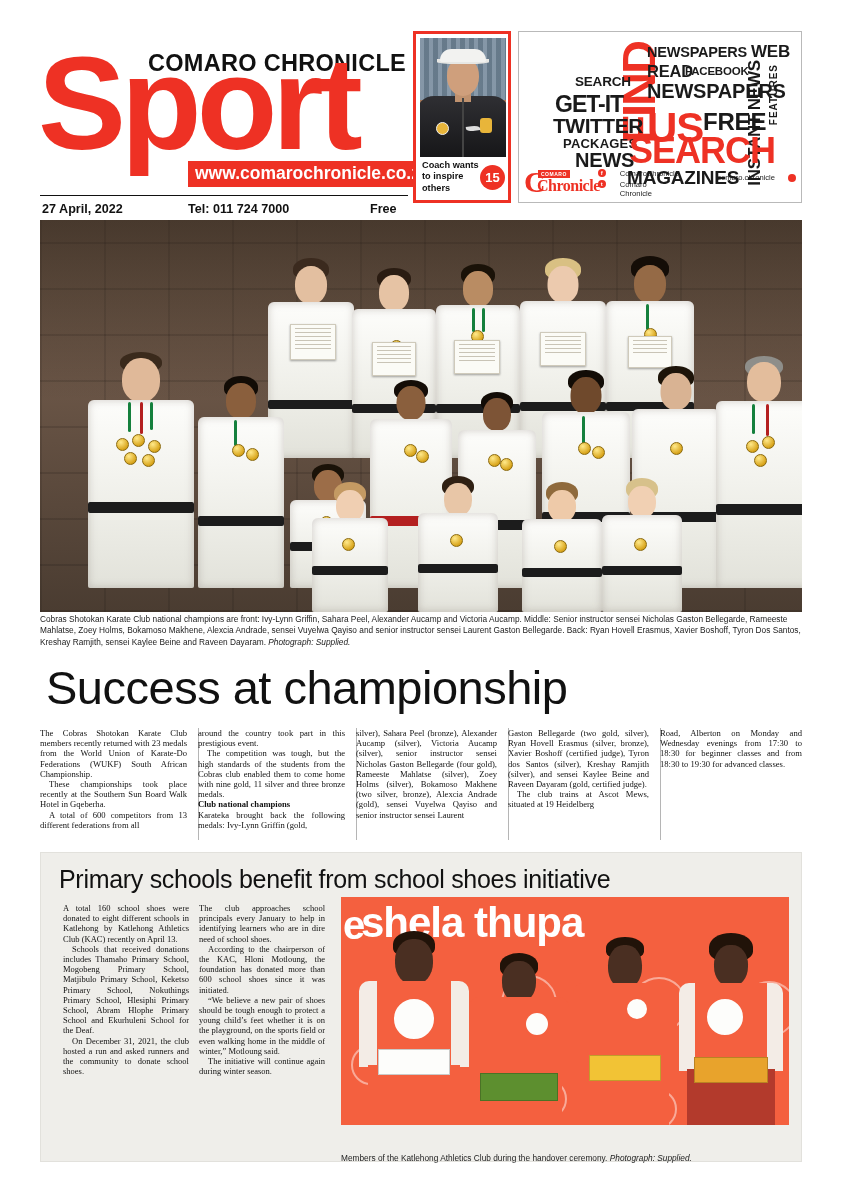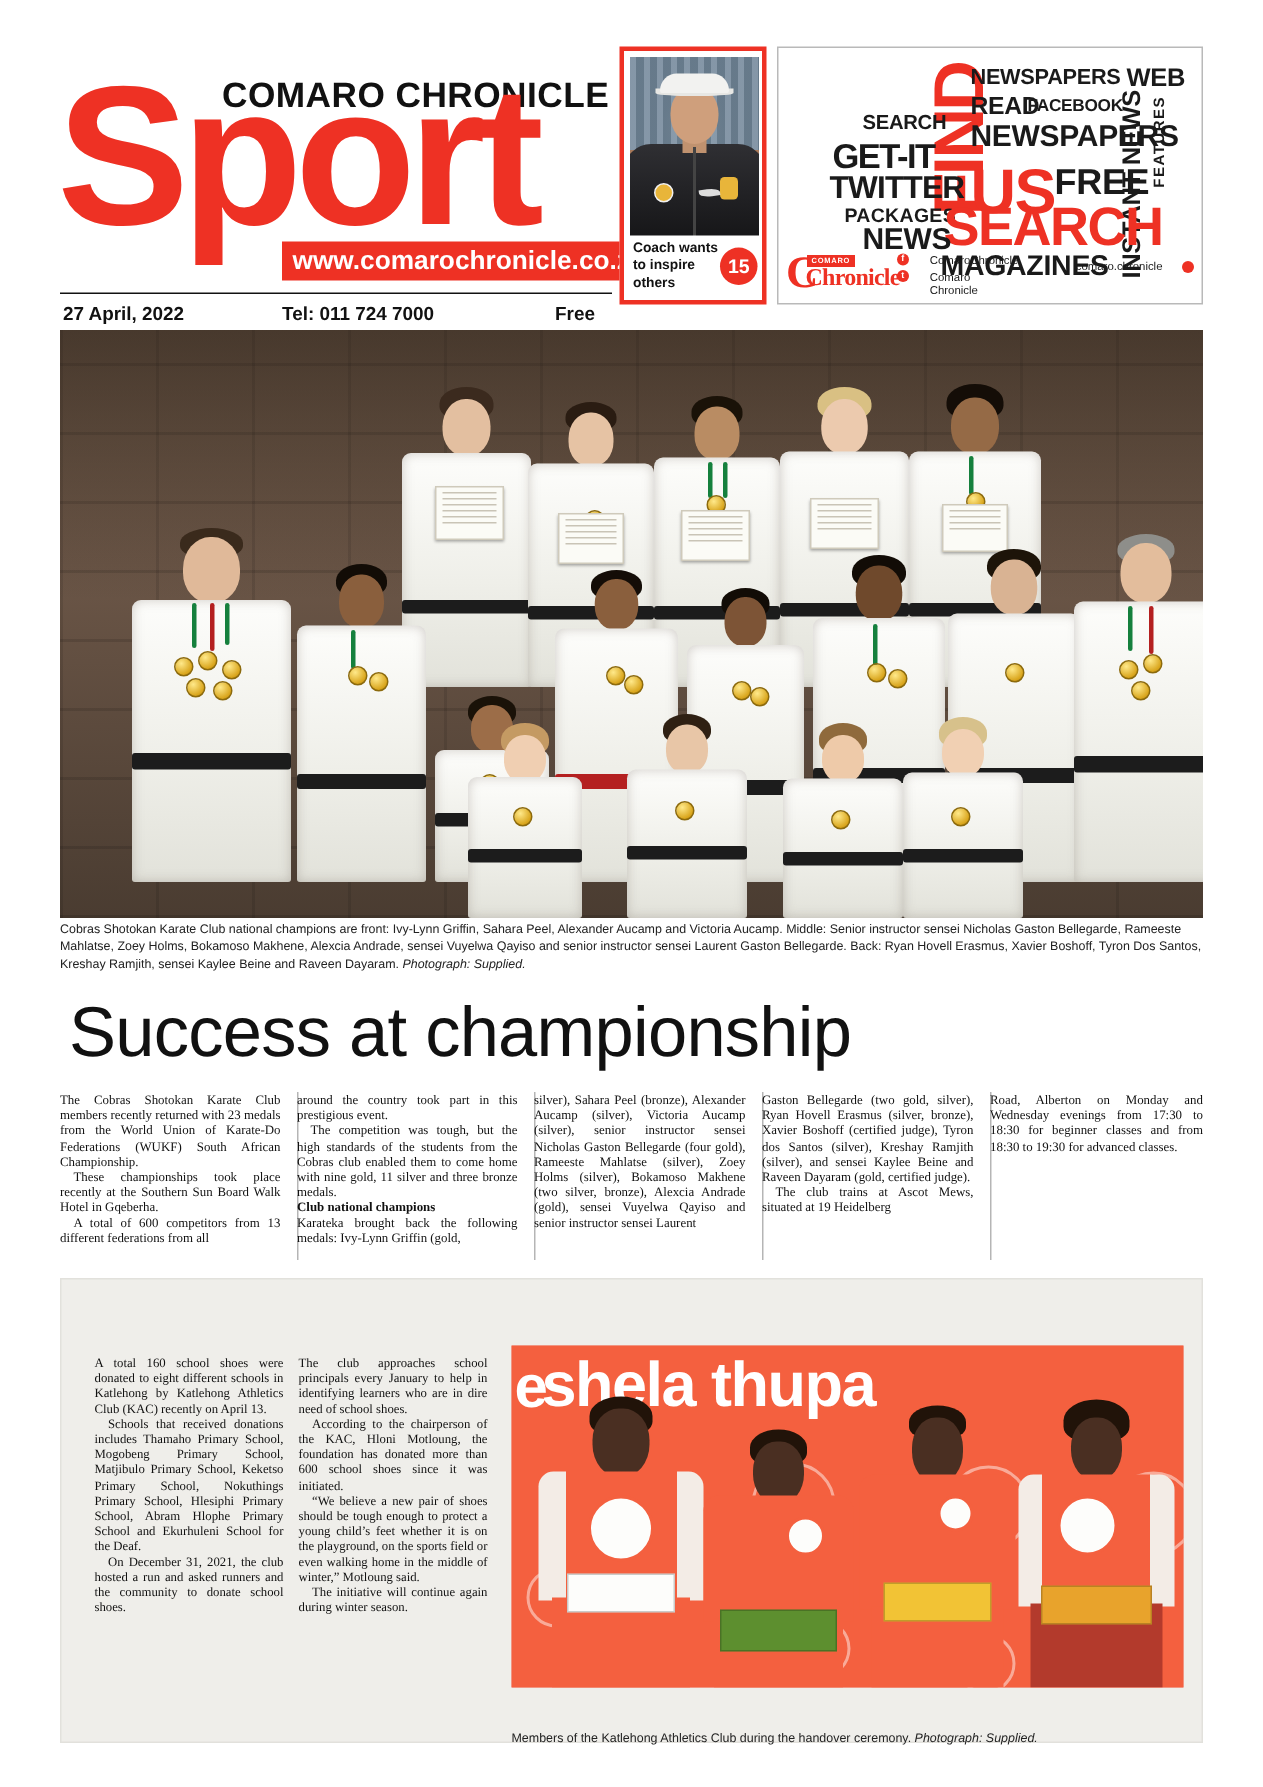--- a/index.html
+++ b/index.html
@@ -563,20 +563,21 @@
     <div class="col c4">
       <p class="first">Gaston Bellegarde (two gold, silver), Ryan Hovell Erasmus (silver, bronze), Xavier Boshoff (certified judge), Tyron dos Santos (silver), Kreshay Ramjith (silver), and sensei Kaylee Beine and Raveen Dayaram (gold, certified judge).</p>
       <p>The club trains at Ascot Mews, situated at 19 Heidelberg</p>
     </div>
     <div class="col c5">
       <p class="first">Road, Alberton on Monday and Wednesday evenings from 17:30 to 18:30 for beginner classes and from 18:30 to 19:30 for advanced classes.</p>
     </div>
   </div>
 
   <div class="sec2">
+    <div class="headline2">Primary schools benefit from school shoes initiative</div>
 
     <div class="sec2cols">
       <div class="s2col">
         <p class="first">A total 160 school shoes were donated to eight different schools in Katlehong by Katlehong Athletics Club (KAC) recently on April 13.</p>
         <p>Schools that received donations includes Thamaho Primary School, Mogobeng Primary School, Matjibulo Primary School, Keketso Primary School, Nokuthings Primary School, Hlesiphi Primary School, Abram Hlophe Primary School and Ekurhuleni School for the Deaf.</p>
         <p>On December 31, 2021, the club hosted a run and asked runners and the community to donate school shoes.</p>
       </div>
       <div class="s2col">
         <p class="first">The club approaches school principals every January to help in identifying learners who are in dire need of school shoes.</p>
         <p>According to the chairperson of the KAC, Hloni Motloung, the foundation has donated more than 600 school shoes since it was initiated.</p>

